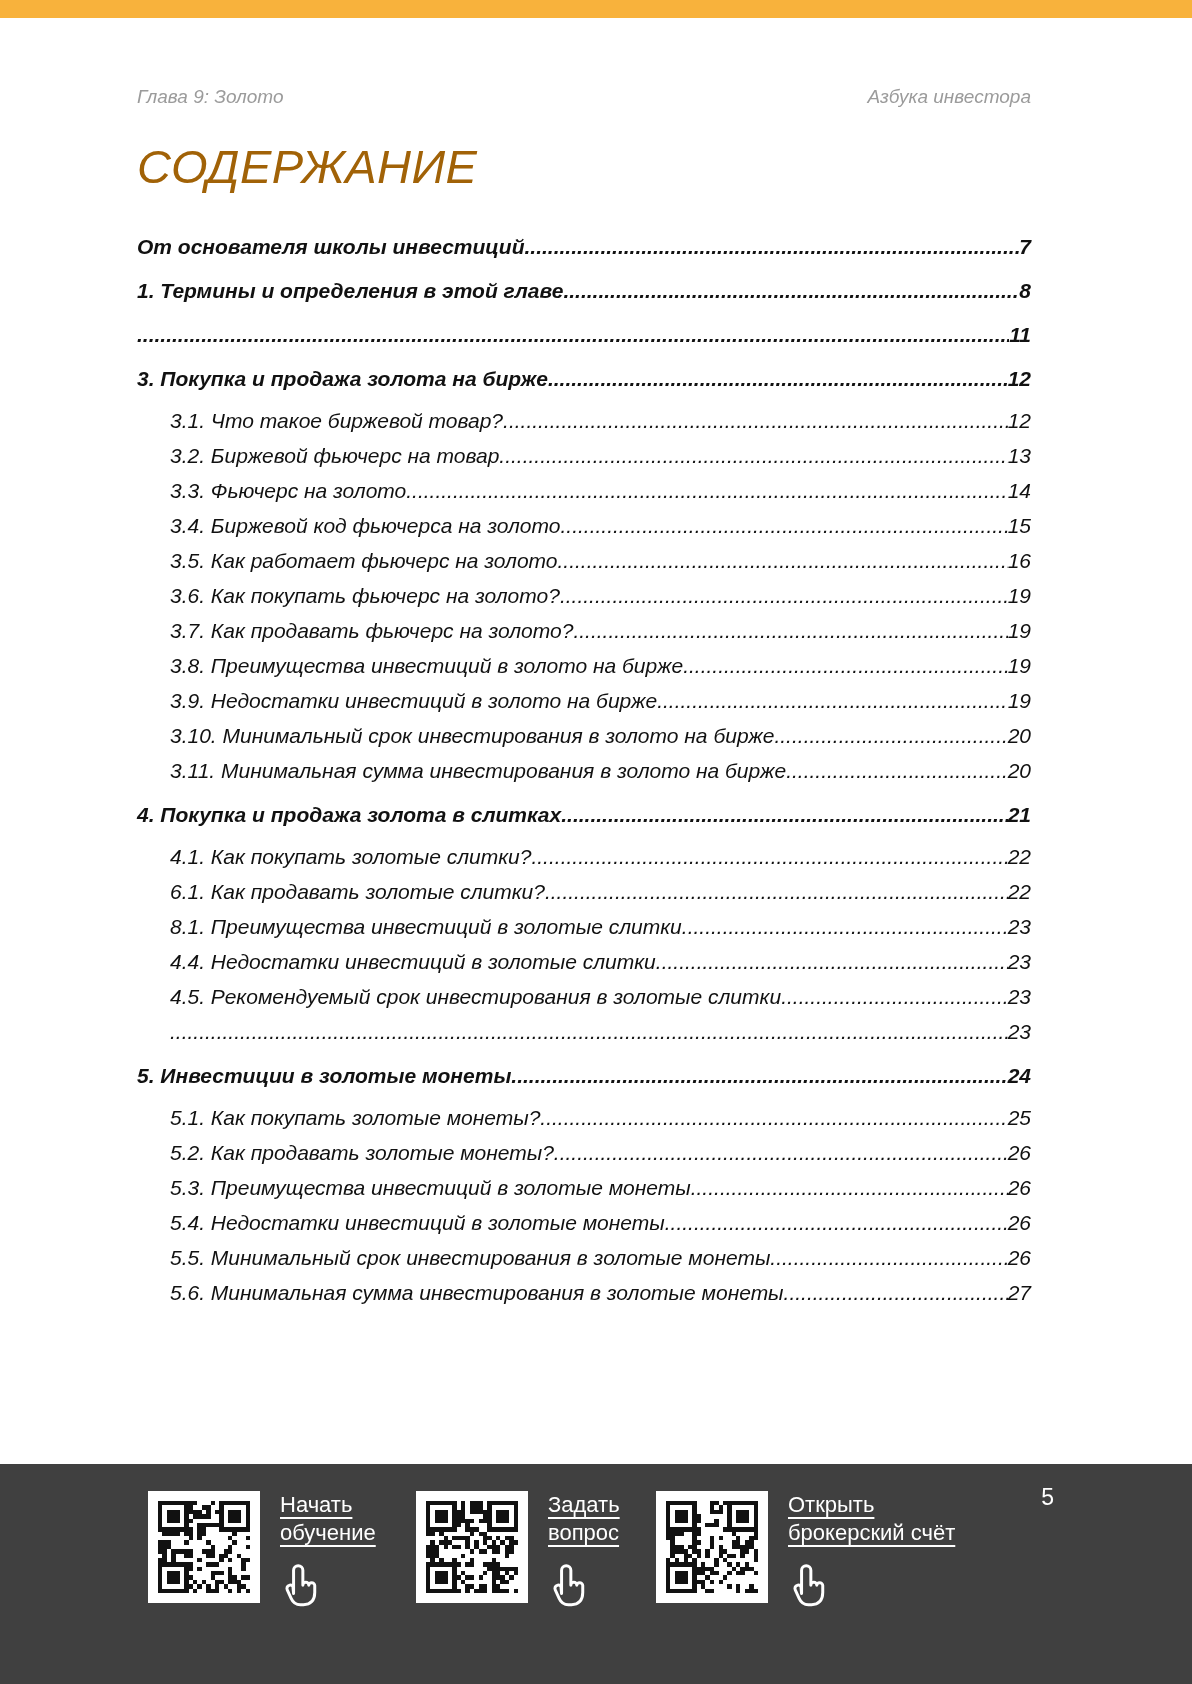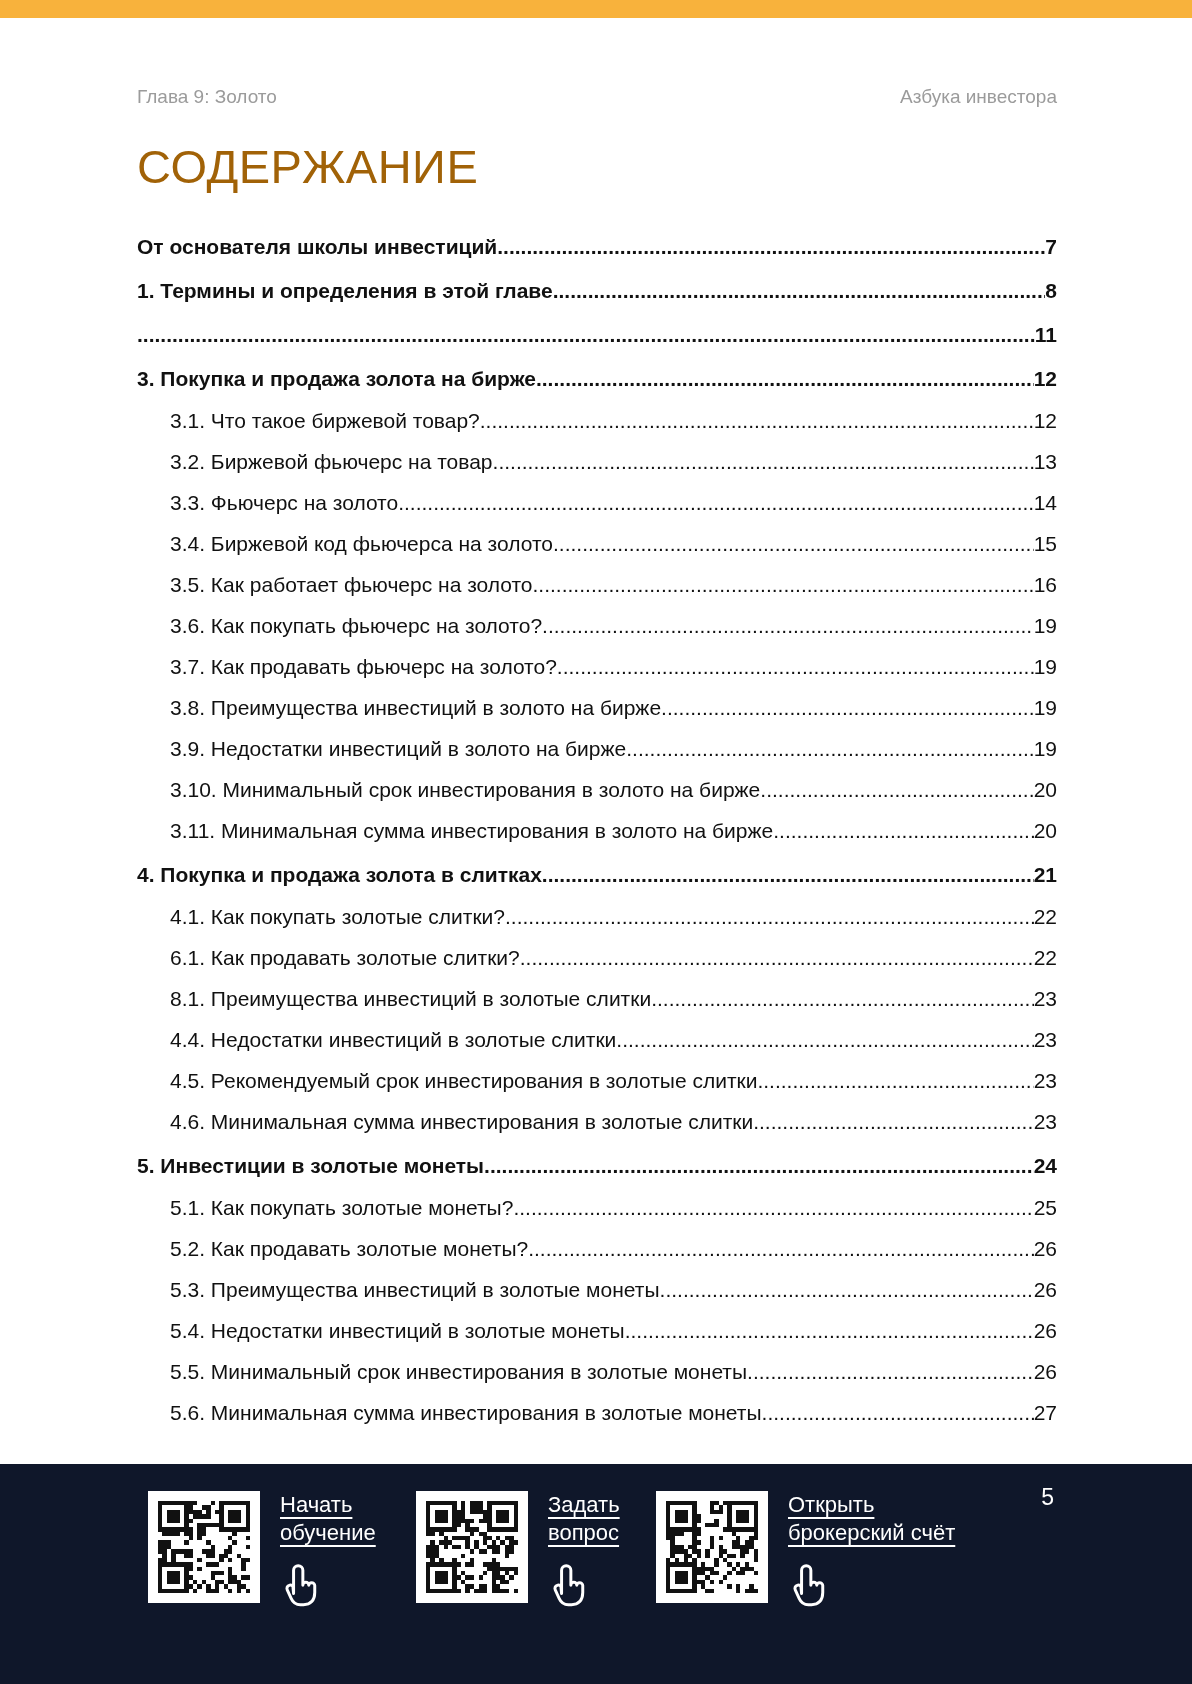--- a/index.html
+++ b/index.html
@@ -9,49 +9,49 @@
     background:#ffffff;
     font-family:"Liberation Sans", sans-serif;
     color:#111111;
     overflow:hidden;
   }
   .topbar {
     position:absolute; top:0; left:0; right:0; height:18px;
     background:#F8B23C;
   }
   .content {
-    position:absolute; top:18px; left:137px; right:135px;
+    position:absolute; top:18px; left:137px; right:161px;font-style:italic;
   }
   .header-row {
     margin-top:68px;
     display:flex; justify-content:space-between; align-items:baseline;
     font-size:19px; color:#9B9B9B;
   }
   .doc-title {
     margin-top:31px;
     font-size:47px; font-weight:400; letter-spacing:0.5px; color:#a16207;
   }
   .toc { margin-top:35px; }
   .toc-row {
     display:flex; align-items:baseline;
     height:35px; line-height:35px;
     font-size:21px; white-space:nowrap;
     cursor:pointer;
   }
   .toc-row.l0 { font-weight:700; margin-top:9px; margin-bottom:7px; }
-  .toc-row.l1 { padding-left:33px; font-weight:400;margin-top:6px; }
+  .toc-row.l1 { padding-left:33px; font-weight:400; }
   .toc-label { flex:0 0 auto; }
   .toc-dots {
     flex:1 1 auto; overflow:hidden; white-space:nowrap;
     min-width:12px;
   }
   .toc-page { flex:0 0 auto; text-align:right; }
   .footer {
     position:absolute; left:0; right:0; bottom:0; height:220px;
-    background:#0f172a;
+    background:#404040;
     padding:27px 0 0 148px;
     display:flex; align-items:flex-start;
   }
   .footer-group { display:flex; align-items:flex-start; margin-right:24px; }
   .qr-tile {
     width:112px; height:112px; background:#ffffff;
     padding:10px; margin-right:20px; flex:0 0 auto;
   }
   .qr-tile svg { width:92px; height:92px; display:block; shape-rendering:crispEdges; }
   .footer-link-col { display:flex; flex-direction:column; }
@@ -186,21 +186,20 @@
         <span class="toc-label">4.4. Недостатки инвестиций в золотые слитки</span>
         <span class="toc-dots">................................................................................................................................................................................................................................................................................................................................</span>
         <span class="toc-page">23</span>
       </div>
       <div class="toc-row l1">
         <span class="toc-label">4.5. Рекомендуемый срок инвестирования в золотые слитки</span>
         <span class="toc-dots">................................................................................................................................................................................................................................................................................................................................</span>
         <span class="toc-page">23</span>
       </div>
       <div class="toc-row l1">
-        <span class="toc-label">4.6. Минимальная сумма инвестирования в золотые слитки</span>
         <span class="toc-dots">................................................................................................................................................................................................................................................................................................................................</span>
         <span class="toc-page">23</span>
       </div>
       <div class="toc-row l0">
         <span class="toc-label">5. Инвестиции в золотые монеты</span>
         <span class="toc-dots">................................................................................................................................................................................................................................................................................................................................</span>
         <span class="toc-page">24</span>
       </div>
       <div class="toc-row l1">
         <span class="toc-label">5.1. Как покупать золотые монеты?</span>

